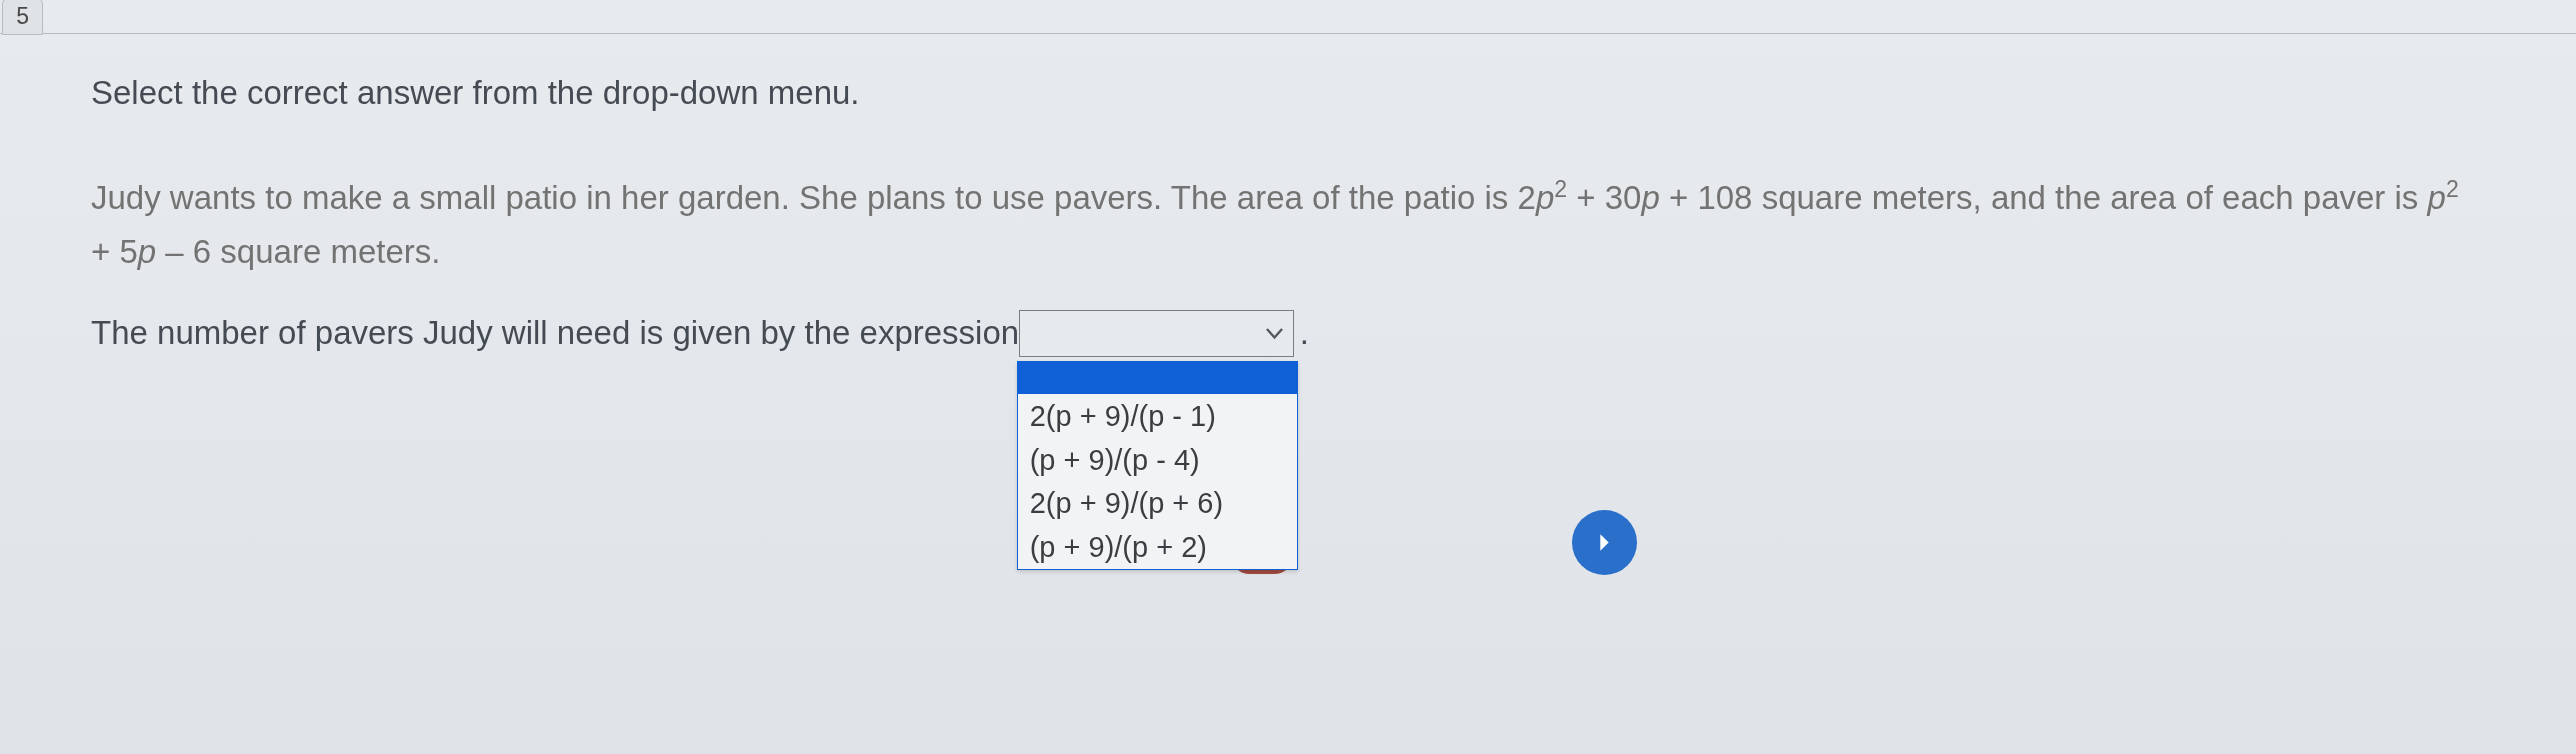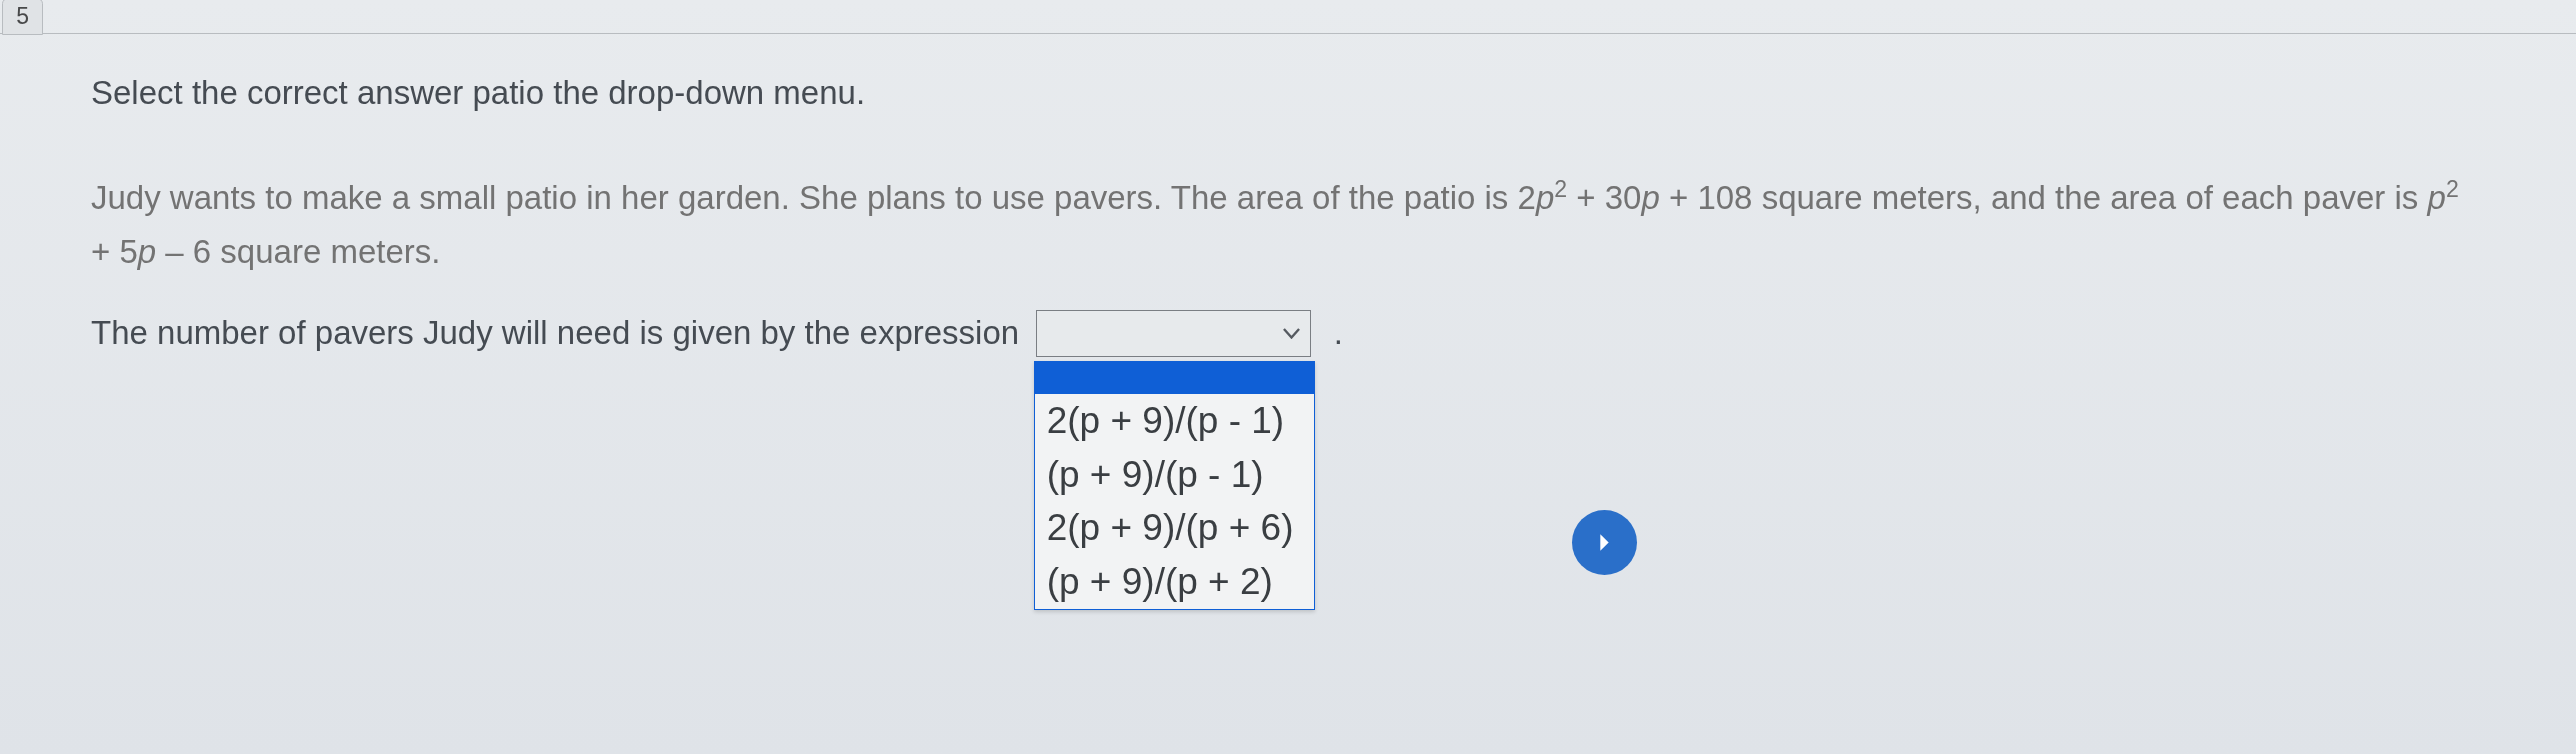--- a/index.html
+++ b/index.html
@@ -56,21 +56,21 @@
     .sup {
       font-size: 0.7em;
       vertical-align: super;
       line-height: 0;
     }
     .answer-line {
       font-size: 33px;
       color: #454b52;
       display: flex;
       align-items: center;
-      gap: 17px;
+      gap: 0;
       flex-wrap: wrap;
     }
     .dropdown-wrap {
       position: relative;
       display: inline-block;
     }
     .dropdown-select {
       width: 275px;
       height: 47px;
       border: 1.9px solid #7a7e83;
@@ -99,21 +99,21 @@
       top: 51px;
       left: -1.9px;
       width: 281px;
       background: #f2f3f4;
       border: 1.9px solid #0f5fd6;
       box-shadow: 0 1.9px 3.8px rgba(0,0,0,0.15);
       z-index: 10;
     }
     .dropdown-option {
       padding: 3.8px 11.4px;
-      font-size: 37px;
+      font-size: 29px;
       color: #3a3e42;
       cursor: pointer;
       line-height: 1.25;
     }
     .dropdown-option.highlighted {
       background: #0f5fd6;
       color: #fff;
       height: 32px;
     }
     .reset-button {
@@ -155,40 +155,40 @@
     }
   </style>
 </head>
 <body>
 
 <div class="top-border">
   <span class="question-tab">5</span>
 </div>
 
 <div class="content">
-  <p class="instruction">Select the correct answer patio the drop-down menu.</p>
+  <p class="instruction">Select the correct answer from the drop-down menu.</p>
 
   <p class="problem-text">
     <span>Judy wants to make a small patio in her garden. She plans to use pavers. The area of the patio is 2</span><span class="math-italic">p</span><span class="sup">2</span><span> + 30</span><span class="math-italic">p</span><span> + 108 square meters, and the area of each paver is </span><span class="math-italic">p</span><span class="sup">2</span><span> + 5</span><span class="math-italic">p</span><span> – 6 square meters.</span>
   </p>
 
   <div class="answer-line">
     <span>The number of pavers Judy will need is given by the expression</span>
     <span class="dropdown-wrap">
       <input class="dropdown-select" type="text" readonly="" value="" style="">
       <span class="chevron">
         <svg width="17" height="11.4" viewBox="0 0 18 12">
             <path d="M1 1 L9 10 L17 1" stroke="#555a60" stroke-width="2.5" fill="none"></path>
           </svg>
       </span>
 
       <div class="dropdown-panel">
         <div class="dropdown-option highlighted"></div>
         <div class="dropdown-option">2(p + 9)/(p - 1)</div>
-        <div class="dropdown-option">(p + 9)/(p - 1)</div>
+        <div class="dropdown-option">(p + 9)/(p - 4)</div>
         <div class="dropdown-option">2(p + 9)/(p + 6)</div>
         <div class="dropdown-option">(p + 9)/(p + 2)</div>
       </div>
     </span>
     <span class="period">.</span>
   </div>
 </div>
 
 <button class="reset-button">R</button>
 

